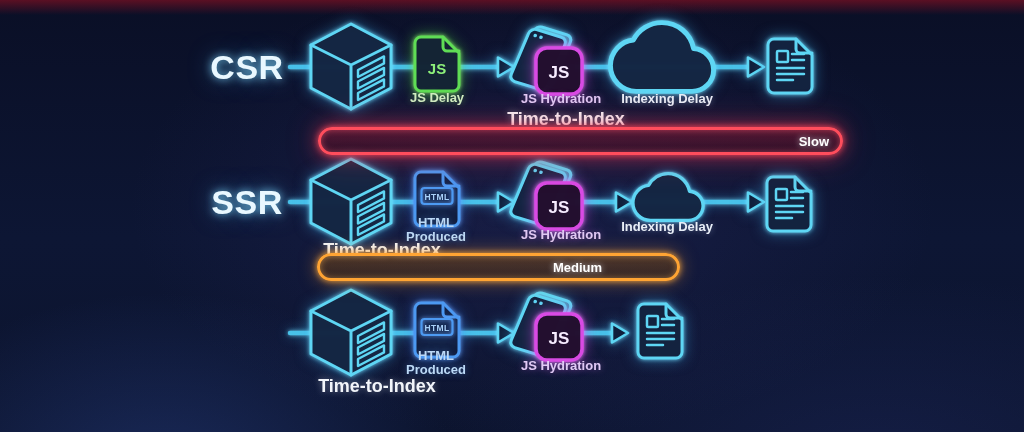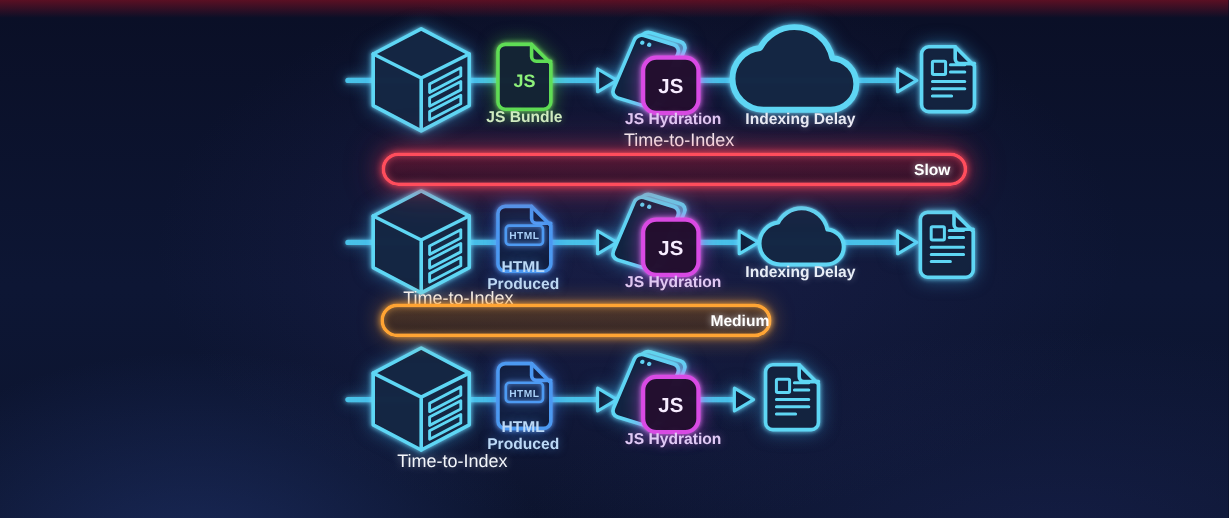--- a/index.html
+++ b/index.html
@@ -30,37 +30,37 @@
 
   
   .lbl{position:absolute;transform:translateX(-50%);white-space:pre-line;text-align:center;}
   .row-label{font-size:34px;font-weight:700;letter-spacing:.5px;color:#e9f8ff;
     text-shadow:0 0 8px rgba(130,220,255,.9),0 0 22px rgba(70,170,240,.55);}
   .step{font-size:13px;font-weight:600;line-height:13.5px;}
   .step.green {color:#cfeec2;text-shadow:0 0 7px rgba(120,230,100,.45);}
   .step.purple{color:#e0c9f5;text-shadow:0 0 7px rgba(215,120,235,.45);}
   .step.blue  {color:#bcd9f6;text-shadow:0 0 7px rgba(90,160,245,.5);}
   .step.white {color:#e8eef7;text-shadow:0 0 6px rgba(200,220,255,.4);text-align:center;}
-  .tti{font-size:15px;font-weight:400;color:#f2f5fa;text-shadow:0 0 7px rgba(230,240,255,.45);}
+  .tti{font-size:18px;font-weight:700;color:#f2f5fa;text-shadow:0 0 7px rgba(230,240,255,.45);}
 
   
-  .bar{position:absolute;border-radius:14px;}
+  .bar{position:absolute;border-radius:14px;padding-left:37px;}
   .bar .val{position:absolute;top:50%;transform:translateY(-50%);font-size:13px;font-weight:600;color:#fff;
     text-shadow:0 0 6px rgba(255,255,255,.7);}
   .bar-red{border:3px solid #ff4d5c;
     background:linear-gradient(180deg, rgba(160,25,50,.48), rgba(80,10,28,.48));
     box-shadow:0 0 6px rgba(255,70,90,.9),0 0 18px rgba(255,60,85,.55),0 0 36px rgba(255,50,80,.3),inset 0 0 6px rgba(255,90,110,.55);}
   .bar-orange{border:3px solid #ffa433;
     background:linear-gradient(180deg, rgba(150,90,18,.45), rgba(90,50,8,.45));
     box-shadow:0 0 6px rgba(255,170,60,.9),0 0 18px rgba(255,160,50,.5),inset 0 0 6px rgba(255,180,80,.5);}
   .bar-green{border:3px solid #56e84e;
     background:linear-gradient(180deg, rgba(60,140,40,.45), rgba(30,85,22,.45));
     box-shadow:0 0 6px rgba(100,235,85,.9),0 0 18px rgba(90,230,80,.5),inset 0 0 6px rgba(120,240,100,.5);}
   .val-right{right:11px;}
-  .val-at{transform:translate(-50%,-50%);margin-left:39px;}
+  .val-at{transform:translate(-50%,-50%);}
   .val-center{left:50%;transform:translate(-50%,-50%);}
 </style>
 </head>
 <body>
 
 <div class="stage">
   <div class="top-haze"></div>
 
   <svg class="scene" width="1024" height="432" viewBox="0 0 1024 432">
     <defs>
@@ -139,28 +139,30 @@
       <use href="#d-file" x="437" y="330" class="c-blue"></use>
       <rect x="421.5" y="319" width="31" height="16" rx="3" fill="none" stroke-width="2.2" class="c-blue"></rect>
       <text class="t-html" x="437" y="327.5" text-anchor="middle" dominant-baseline="central">HTML</text>
       <use href="#d-browser" x="540" y="326" class="c-cyan"></use>
       <use href="#d-badge" x="559" y="337" class="c-mag"></use>
       <text class="t-js-badge" x="559" y="338" text-anchor="middle" dominant-baseline="central">JS</text>
       <use href="#d-doc" x="660" y="331" class="c-cyan"></use>
     </g>
   </svg>
 
-  <div class="lbl step green" style="left:437px;top:91px;">JS Bundle</div>
+  <div class="lbl row-label" style="left:247px;top:48px;">CSR</div>
+  <div class="lbl step green" style="left:437px;top:91px;">JS Delay</div>
   <div class="lbl step purple" style="left:561px;top:92px;">JS Hydration</div>
   <div class="lbl step white" style="left:667px;top:92px;">Indexing Delay</div>
   <div class="lbl tti" style="left:566px;top:109px;">Time-to-Index</div>
   <div class="bar bar-red" style="left:318px;top:127px;width:482px;height:22px;">
     <span class="val val-right">Slow</span>
   </div>
 
+  <div class="lbl row-label" style="left:247px;top:183px;">SSR</div>
   <div class="lbl step blue" style="left:436px;top:216px;">HTML
 Produced</div>
   <div class="lbl step purple" style="left:561px;top:228px;">JS Hydration</div>
   <div class="lbl step white" style="left:667px;top:220px;">Indexing Delay</div>
   <div class="lbl tti" style="left:382px;top:240px;">Time-to-Index</div>
   <div class="bar bar-orange" style="left:317px;top:253px;width:320px;height:22px;">
     <span class="val val-at" style="left:233px;">Medium</span>
   </div>
 
   <div class="lbl step blue" style="left:436px;top:349px;">HTML

